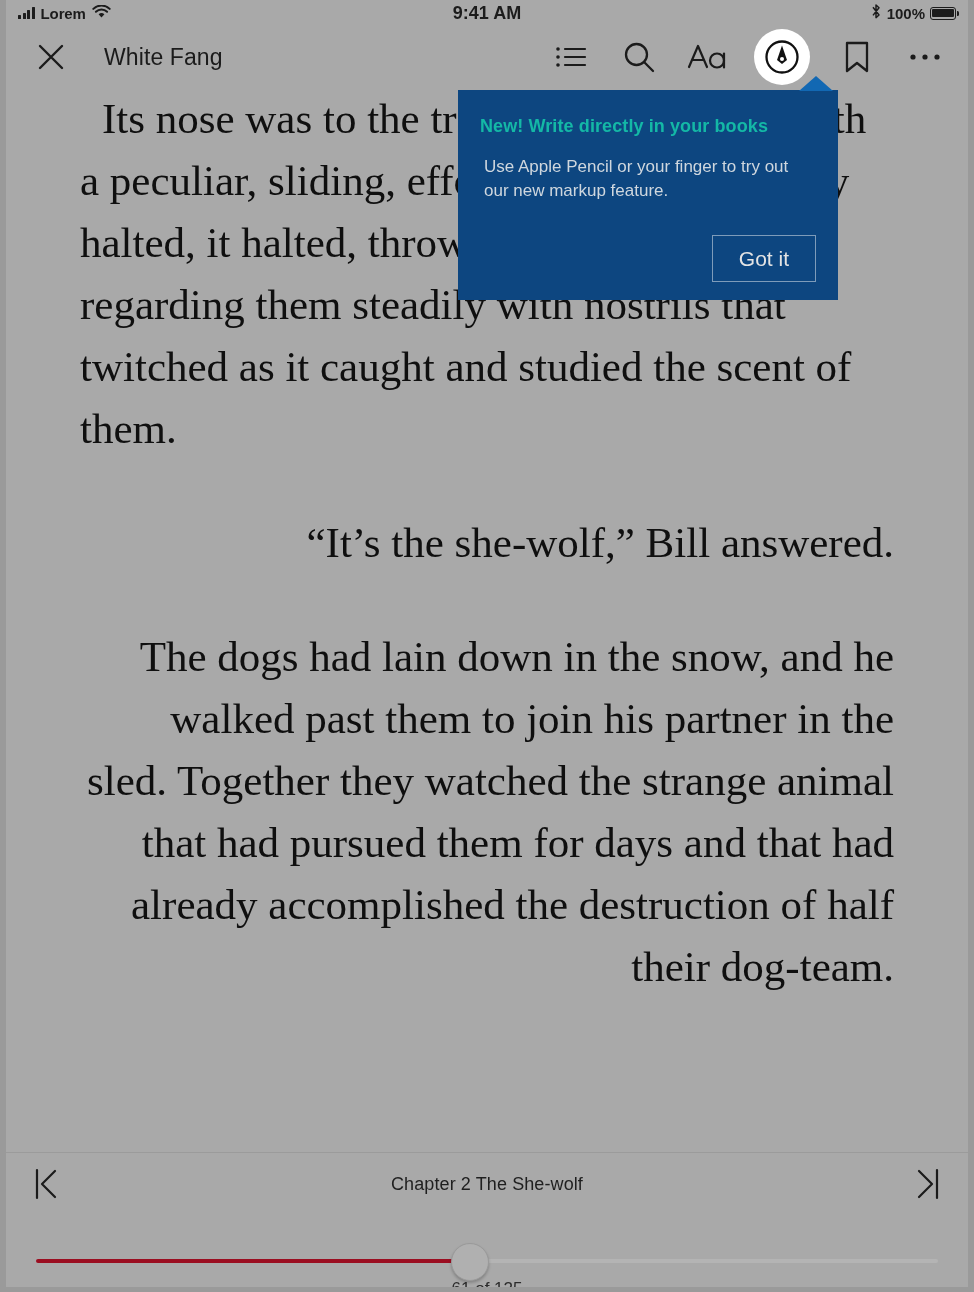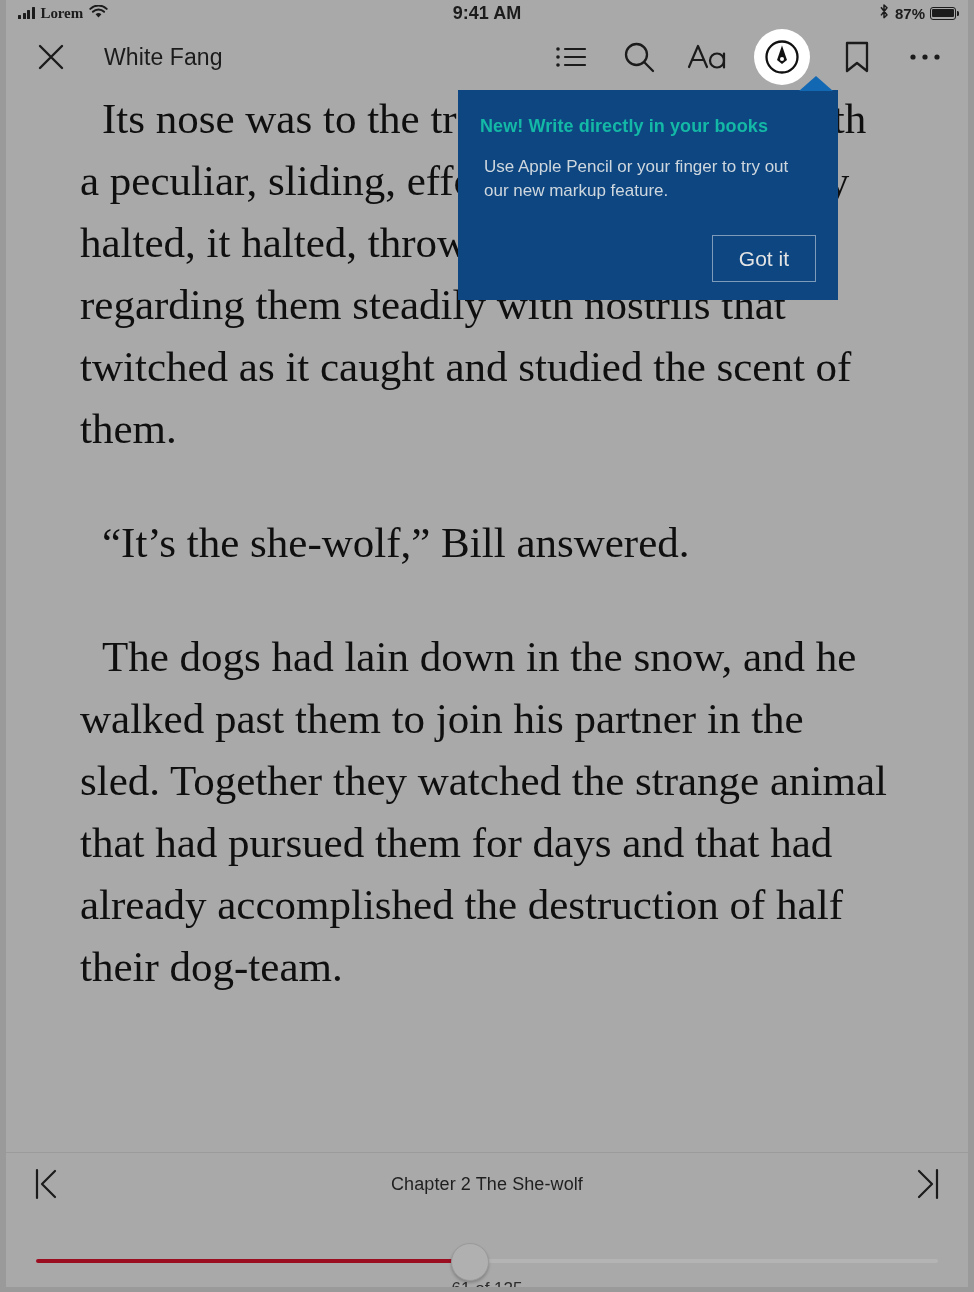--- a/index.html
+++ b/index.html
@@ -50,21 +50,21 @@
     align-items: center;
     gap: 5px;
     z-index: 2;
   }
   .signal-bars { display: inline-flex; align-items: flex-end; gap: 1.5px; height: 12px; }
   .signal-bars i { display: block; width: 3px; background: #1c1c1c; border-radius: 0.5px; }
   .signal-bars i:nth-child(1){ height: 4px; }
   .signal-bars i:nth-child(2){ height: 6.5px; }
   .signal-bars i:nth-child(3){ height: 9px; }
   .signal-bars i:nth-child(4){ height: 12px; }
-  .carrier-name { font-size: 15px; font-weight: bold; letter-spacing: -0.1px; font-family: Liberation Serif, serif; }
+  .carrier-name { font-size: 15px; font-weight: bold; letter-spacing: -0.1px; }
   .battery-shell {
     width: 26px; height: 13px;
     border: 1.6px solid #1c1c1c;
     border-radius: 3px;
     padding: 1.4px;
     box-sizing: border-box;
     position: relative;
     display: flex;
     align-items: center;
   }
@@ -129,21 +129,21 @@
     overflow: hidden;
   }
   .para {
     font-family: "Liberation Serif", serif;
     font-size: 43px;
     line-height: 62px;
     color: #0f0f0f;
     text-indent: 22px;
     margin: 0;
   }
-  .para + .para { margin-top: 52px; }
+  .para + .para { margin-top: 52px; text-align: right; }
 
   
   .popover {
     position: absolute;
     left: 452px;
     top: 90px;
     width: 380px;
     height: 210px;
     background: #0d4680;
     box-sizing: border-box;
@@ -278,21 +278,21 @@
         </svg>
       </span>
     </div>
     <div class="sb-center">9:41 AM</div>
     <div class="sb-right">
       <span>
         <svg width="12" height="17" viewBox="0 0 12 17">
           <path d="M3 4.2 L9 12 L6 14.6 L6 2 L9 4.8 L3 12.4" stroke="#1c1c1c" stroke-width="1.5" fill="none" stroke-linejoin="round"></path>
         </svg>
       </span>
-      <span class="battery-pct">87%</span>
+      <span class="battery-pct">100%</span>
       <span class="battery-shell">
         <span class="battery-fill"></span>
       </span>
     </div>
   </div>
 
   <div class="toolbar">
     <div class="tb-left">
       <div class="close-btn">
         <svg width="30" height="30" viewBox="0 0 30 30">

